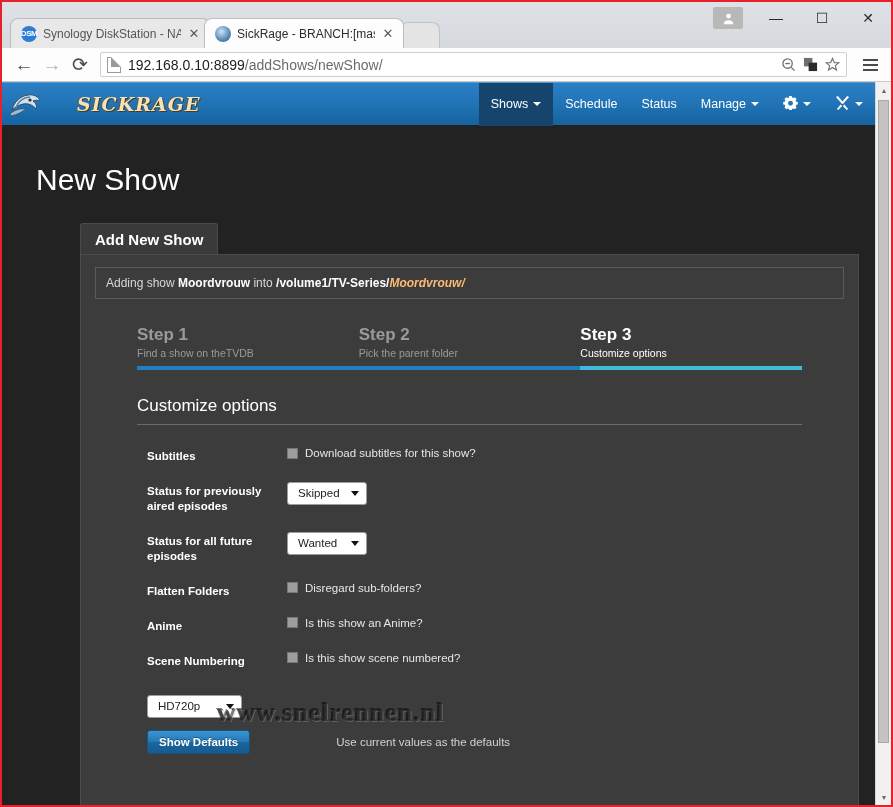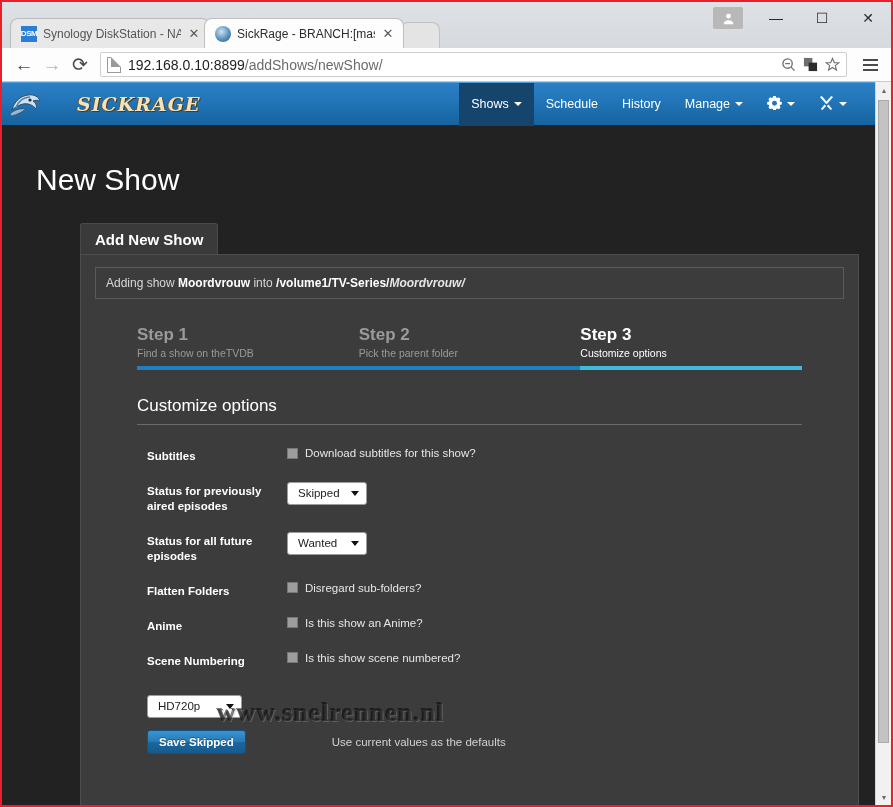--- a/index.html
+++ b/index.html
@@ -64,21 +64,21 @@
     color: #2c2c2c;
     z-index: 5;
     border-color: #bfbfbf;
   }
   .tab .favicon {
     width: 16px; height: 16px; margin-right: 6px; flex: 0 0 16px;
     display: flex; align-items: center; justify-content: center;
     font-size: 8px; font-weight: bold;
   }
   .fav-dsm {
-    background: #2a7fd4; color: #fff; border-radius: 0;
+    background: #2a7fd4; color: #fff; border-radius: 8px;
     font-family: "Liberation Sans", sans-serif;
     letter-spacing: -0.5px;
   }
   .fav-sr {
     background: radial-gradient(circle at 40% 35%, #cfe2f2 0%, #5a90bd 55%, #2d5b85 100%);
     border-radius: 50%;
   }
   .tab .title {
     flex: 1 1 auto; white-space: nowrap; overflow: hidden;
     text-overflow: clip;
@@ -165,21 +165,21 @@
     width: 34px; height: 32px; position: relative; margin-right: 3px;
   }
   .sr-logo .shark svg { width: 34px; height: 32px; }
   .sr-logo .word {
     font-family: "DejaVu Serif", serif;
     font-size: 19px; font-weight: bold; font-style: italic;
     letter-spacing: 1px;
     color: #f2e3c0;
     text-shadow: 1px 1px 0 #4a3a18, -1px 0 0 #6b5626;
   }
-  .sr-nav { margin-left: auto; display: flex; align-items: stretch; height: 43px; padding-right: 16px; }
+  .sr-nav { margin-left: auto; display: flex; align-items: stretch; height: 43px; padding-right: 0; }
   .sr-nav a {
     display: flex; align-items: center; gap: 4px;
     padding: 0 12px;
     color: #ffffff; font-size: 12.5px; text-decoration: none;
     white-space: nowrap;
   }
   .sr-nav a.active { background: #15456d; }
   .caret {
     width: 0; height: 0; display: inline-block;
     border-left: 4px solid transparent; border-right: 4px solid transparent;
@@ -218,21 +218,21 @@
 
   .notice {
     border: 1px solid #5a5a5a;
     background: #3c3c3c;
     padding: 8px 10px;
     font-size: 12px;
     color: #d8d8d8;
     margin-bottom: 26px;
   }
   .notice b { color: #ffffff; }
-  .notice i { color: #e5e5e5; font-weight: bold; margin-top: 40px; }
+  .notice i { color: #fdba74; font-weight: bold; margin-top: 40px; }
 
   .steps {
     display: flex;
     margin: 0 42px 0 42px;
   }
   .step { flex: 1 1 33.33%; padding-bottom: 7px; }
   .step h4 {
     font-size: 17px; font-weight: bold;
     color: #9a9a9a; margin-bottom: 2px;
   }
@@ -454,21 +454,21 @@
 
         <div class="sr-nav">
           <a class="active">
             <span>Shows</span>
             <span class="caret"></span>
           </a>
           <a>
             <span>Schedule</span>
           </a>
           <a>
-            <span>History</span>
+            <span>Status</span>
           </a>
           <a>
             <span>Manage</span>
             <span class="caret"></span>
           </a>
           <a>
             <span class="navicon">
               <svg viewBox="0 0 16 16">
                   <path d="M9.4 1H6.6l-.3 1.7-1.3.6-1.5-1L1.5 4.3l1 1.5-.6 1.3L.2 7.4v2.8l1.7.3.6 1.3-1 1.5 2 2 1.5-1 1.3.6.3 1.7h2.8l.3-1.7 1.3-.6 1.5 1 2-2-1-1.5.6-1.3 1.7-.3V7.4l-1.7-.3-.6-1.3 1-1.5-2-2-1.5 1-1.3-.6z"></path>
                   <circle cx="8" cy="8.8" r="2.6" fill="#2376b9"></circle>
@@ -582,21 +582,21 @@
 
             <div class="quality-row">
               <span class="selwrap">
                 <select class="sel quality">
                   <option>HD720p</option>
                 </select>
               </span>
             </div>
 
             <div class="btn-row">
-              <button class="btn">Save Skipped</button>
+              <button class="btn">Show Defaults</button>
               <span class="hint">Use current values as the defaults</span>
             </div>
 
             <div class="footer-nav">
               <button class="btn flat">Prev</button>
               <span class="pageno">Page 3 of 3</span>
             </div>
 
           </div>
         </div>

